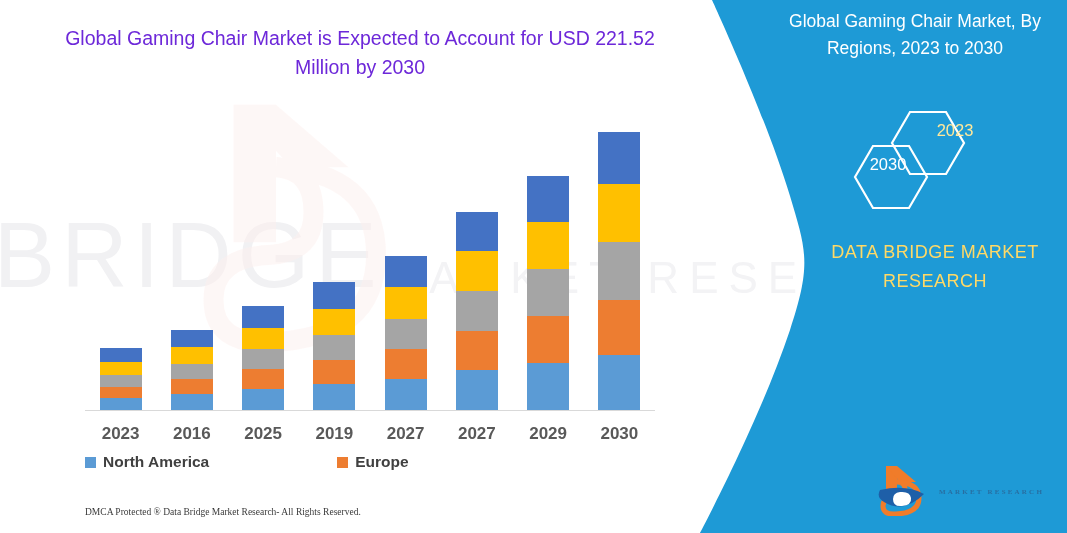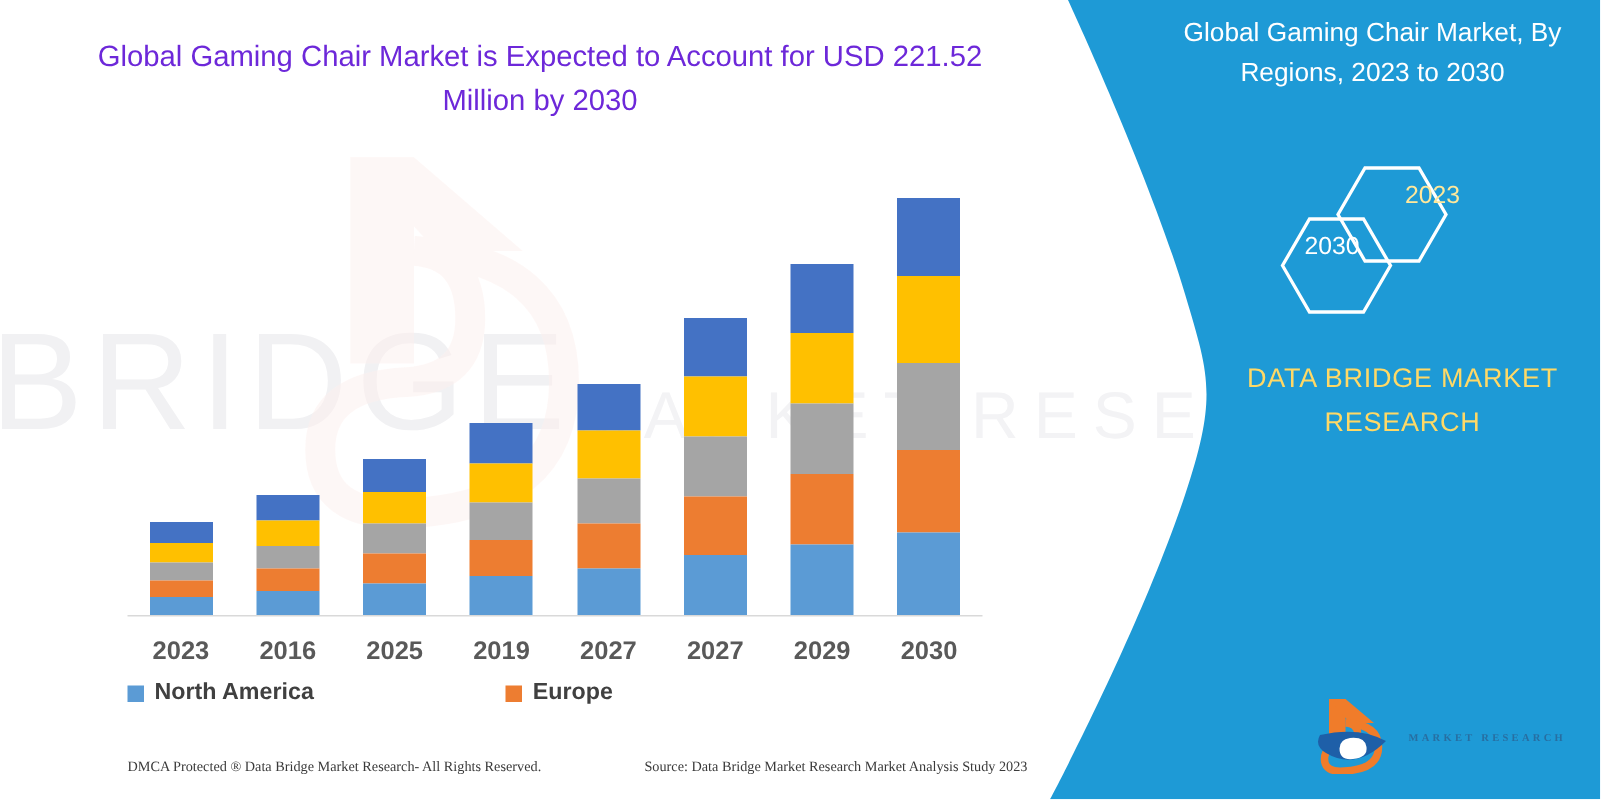--- a/index.html
+++ b/index.html
@@ -234,21 +234,20 @@
         <span class="legend-label">North America</span>
       </div>
       <div class="legend-item">
         <span class="legend-swatch" style="background: rgb(237, 125, 49);"></span>
         <span class="legend-label">Europe</span>
       </div>
     </div>
 
   <div class="footer">
     <span>DMCA Protected ® Data Bridge Market Research-  All Rights Reserved.</span>
-    <span>Source: Data Bridge Market Research  Market Analysis Study 2023</span>
   </div>
 
   <div class="blue-panel">
     <svg width="1067" height="533" viewBox="0 0 1067 533">
       <path id="blue-shape" d="M712,0 L1067,0 L1067,533 L700,533 C700,533 760,420 790,330 C812,264 806,250 790,196 C766,116 712,0 712,0 Z" fill="#1e9ad6"></path>
     </svg>
   </div>
 
   <div class="right-title">Global Gaming Chair Market, By Regions, 2023 to 2030</div>
 

